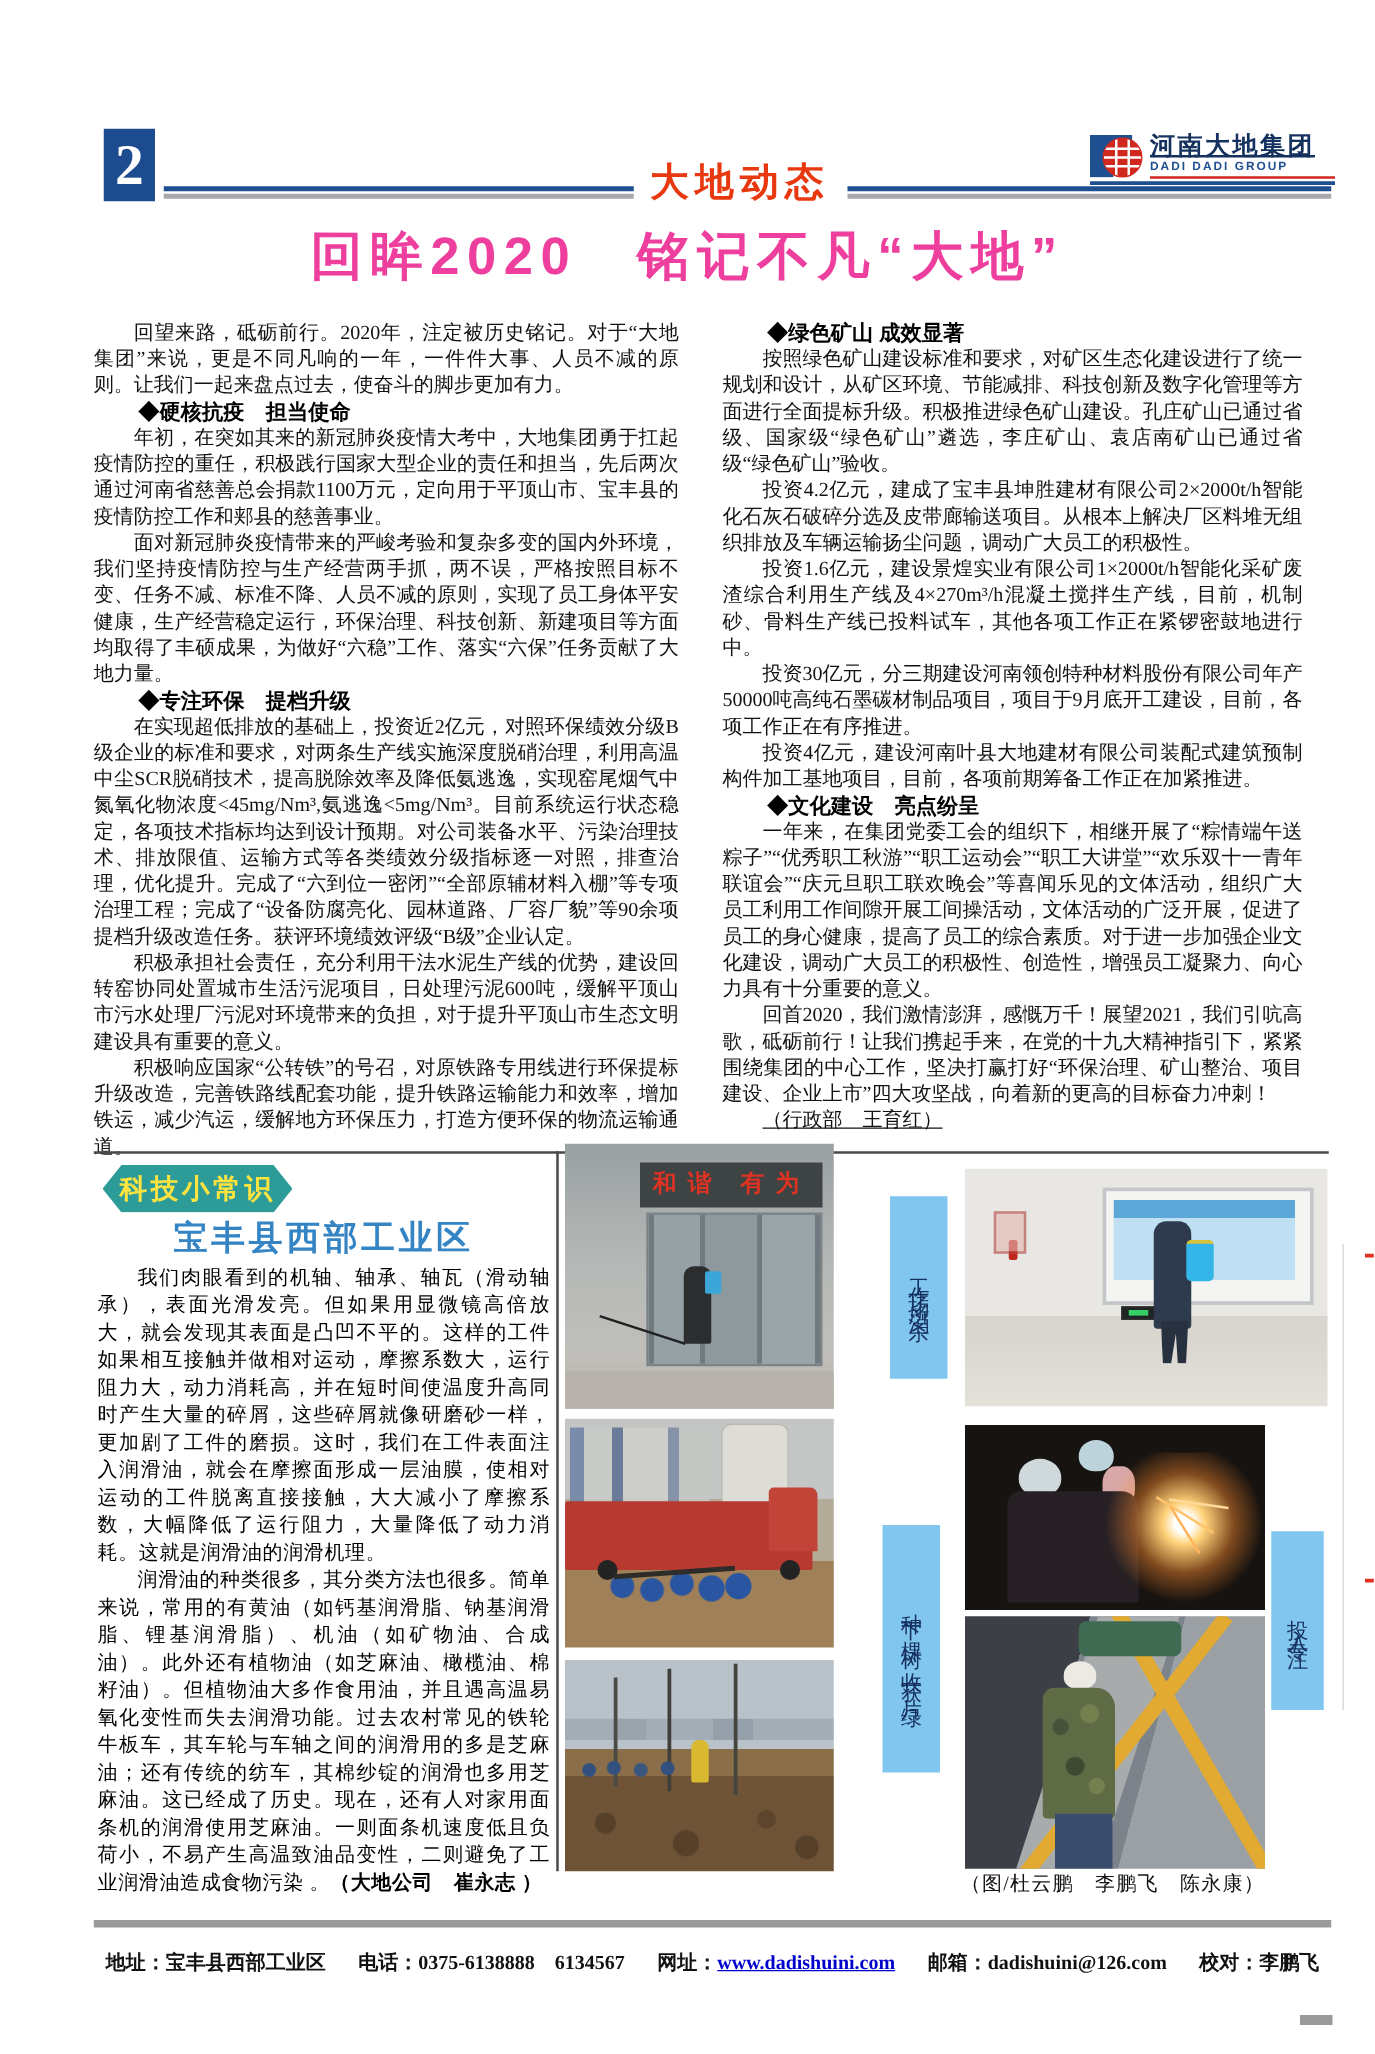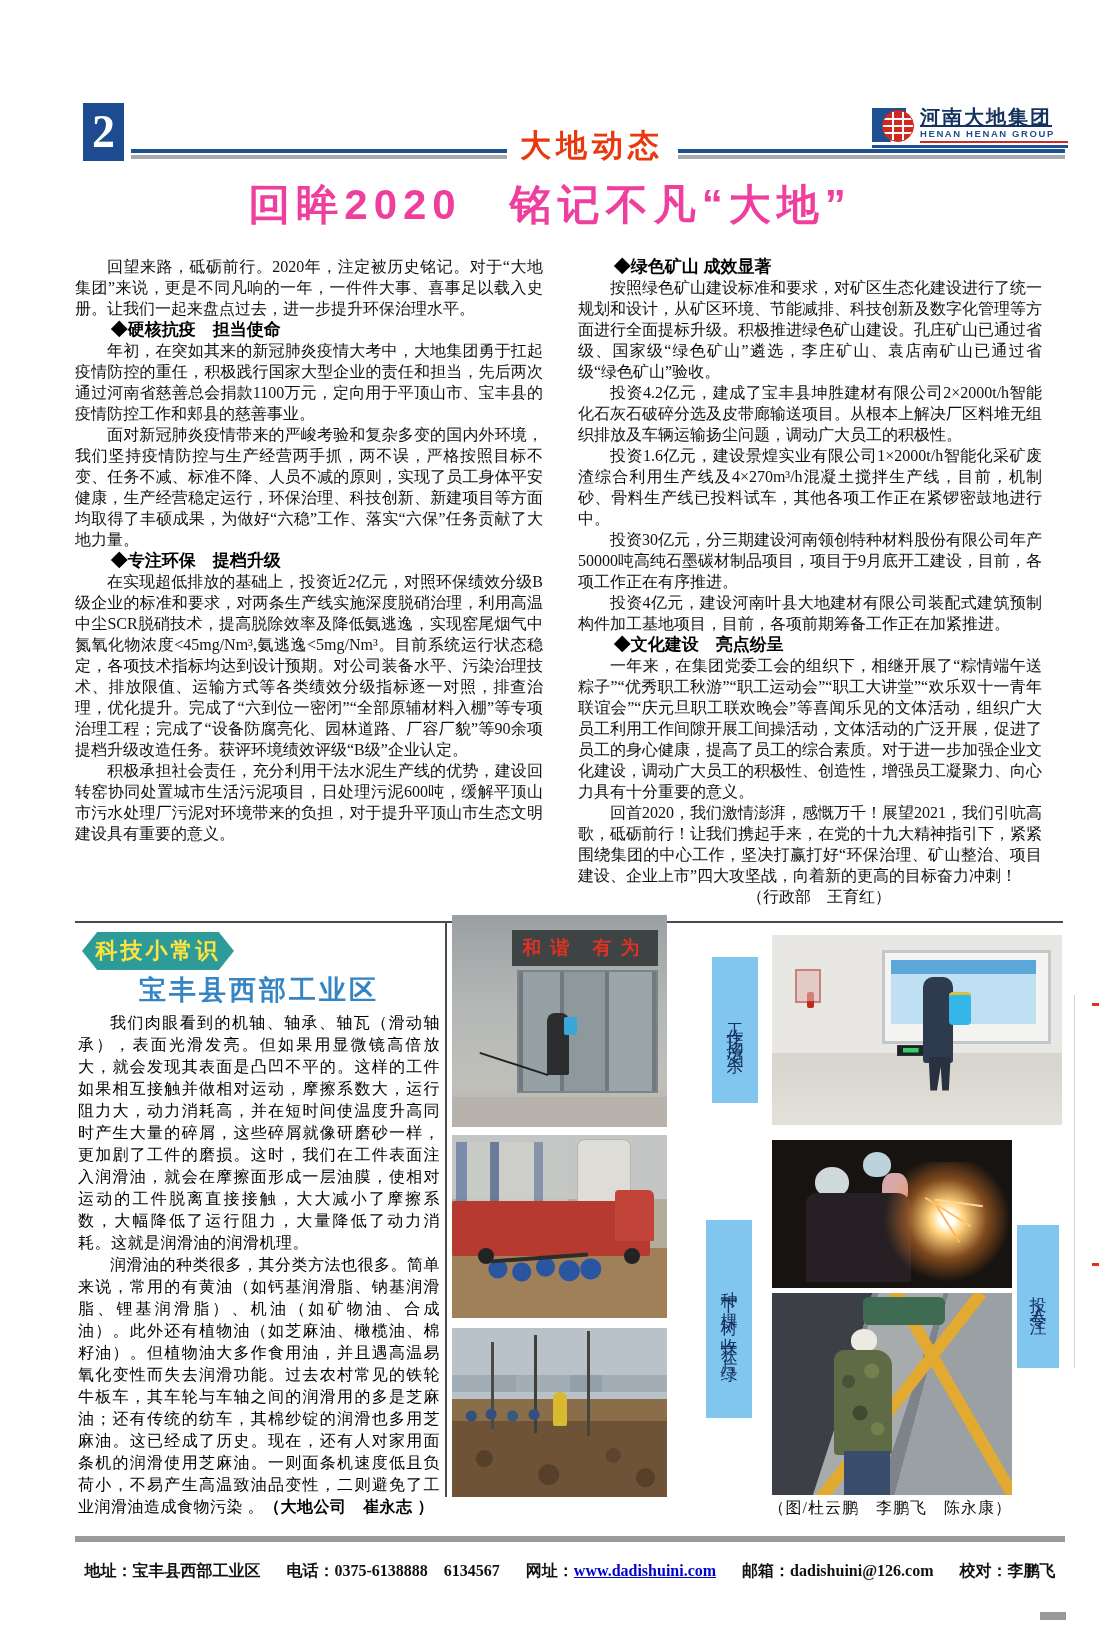--- a/index.html
+++ b/index.html
@@ -31,21 +31,21 @@
         color:#1d4f91;letter-spacing:1.6px;}
   .logo .redbar{position:absolute;left:48px;top:35px;width:148px;height:2px;background:#d0281e;}
   .logo .bluebar{position:absolute;left:0px;top:39px;width:196px;height:3px;background:#1d4f91;}
   .main-title{left:0;top:180px;width:1100px;text-align:center;color:#ee3f9e;
         font:900 42px/1.2 "Liberation Sans",sans-serif;letter-spacing:6px;}
 
   
   .col{text-align:justify;color:#111;}
   .col p{margin:0;text-indent:2em;font:16px/21px "Liberation Serif","DejaVu Serif",serif;}
   .col h3{margin:0;padding-left:2.1em;font:bold 17px/21px "Liberation Sans",sans-serif;color:#000;}
-  .byline{margin:0;text-align:center;padding-right:14px;font:17px/22px "Liberation Serif",serif;}
+  .byline{margin:0;text-align:left;padding-right:14px;font:17px/22px "Liberation Serif",serif;text-decoration:underline;}
 
   .hline{left:75px;top:921px;width:988px;height:1.5px;background:#4a4a4a;}
   .vline{left:445px;top:921px;width:1.5px;height:576px;background:#4a4a4a;}
 
   
   .badge{left:82px;top:932px;width:152px;height:38px;background:#2d9c99;
          clip-path:polygon(10% 0,90% 0,100% 50%,90% 100%,10% 100%,0 50%);
          display:flex;align-items:center;justify-content:center;color:#ffe43f;
          font:bold 22px/1 "Liberation Sans",sans-serif;letter-spacing:3px;}
   .sci-title{left:78px;top:974px;width:362px;text-align:center;color:#3585c5;
@@ -87,34 +87,35 @@
   </div>
   <div class="abs section-title">大地动态</div>
   <div class="abs rule2" style="left:678px;top:149px;width:387px;">
     <div class="b"></div>
       <div class="g"></div>
   </div>
   <div class="abs logo">
     <div class="flag"></div>
     <div class="globe"></div>
     <div class="cn">河南大地集团</div>
-    <div class="en">HENAN HENAN GROUP</div>
+    <div class="en">DADI DADI GROUP</div>
     <div class="redbar"></div>
     <div class="bluebar"></div>
   </div>
   <div class="abs main-title">回眸2020　铭记不凡“大地”</div>
 
   <div class="abs col" style="left:75px;top:256px;width:468px;">
-    <p>回望来路，砥砺前行。2020年，注定被历史铭记。对于“大地集团”来说，更是不同凡响的一年，一件件大事、喜事足以载入史册。让我们一起来盘点过去，进一步提升环保治理水平。</p>
+    <p>回望来路，砥砺前行。2020年，注定被历史铭记。对于“大地集团”来说，更是不同凡响的一年，一件件大事、人员不减的原则。让我们一起来盘点过去，使奋斗的脚步更加有力。</p>
     <h3>◆硬核抗疫　担当使命</h3>
     <p>年初，在突如其来的新冠肺炎疫情大考中，大地集团勇于扛起疫情防控的重任，积极践行国家大型企业的责任和担当，先后两次通过河南省慈善总会捐款1100万元，定向用于平顶山市、宝丰县的疫情防控工作和郏县的慈善事业。</p>
     <p>面对新冠肺炎疫情带来的严峻考验和复杂多变的国内外环境，我们坚持疫情防控与生产经营两手抓，两不误，严格按照目标不变、任务不减、标准不降、人员不减的原则，实现了员工身体平安健康，生产经营稳定运行，环保治理、科技创新、新建项目等方面均取得了丰硕成果，为做好“六稳”工作、落实“六保”任务贡献了大地力量。</p>
     <h3>◆专注环保　提档升级</h3>
     <p>在实现超低排放的基础上，投资近2亿元，对照环保绩效分级B级企业的标准和要求，对两条生产线实施深度脱硝治理，利用高温中尘SCR脱硝技术，提高脱除效率及降低氨逃逸，实现窑尾烟气中氮氧化物浓度&lt;45mg/Nm³,氨逃逸&lt;5mg/Nm³。目前系统运行状态稳定，各项技术指标均达到设计预期。对公司装备水平、污染治理技术、排放限值、运输方式等各类绩效分级指标逐一对照，排查治理，优化提升。完成了“六到位一密闭”“全部原辅材料入棚”等专项治理工程；完成了“设备防腐亮化、园林道路、厂容厂貌”等90余项提档升级改造任务。获评环境绩效评级“B级”企业认定。</p>
     <p>积极承担社会责任，充分利用干法水泥生产线的优势，建设回转窑协同处置城市生活污泥项目，日处理污泥600吨，缓解平顶山市污水处理厂污泥对环境带来的负担，对于提升平顶山市生态文明建设具有重要的意义。</p>
+    <p>积极响应国家“公转铁”的号召，对原铁路专用线进行环保提标升级改造，完善铁路线配套功能，提升铁路运输能力和效率，增加铁运，减少汽运，缓解地方环保压力，打造方便环保的物流运输通道。</p>
   </div>
 
   <div class="abs col" style="left:578px;top:256px;width:464px;">
     <h3>◆绿色矿山 成效显著</h3>
     <p>按照绿色矿山建设标准和要求，对矿区生态化建设进行了统一规划和设计，从矿区环境、节能减排、科技创新及数字化管理等方面进行全面提标升级。积极推进绿色矿山建设。孔庄矿山已通过省级、国家级“绿色矿山”遴选，李庄矿山、袁店南矿山已通过省级“绿色矿山”验收。</p>
     <p>投资4.2亿元，建成了宝丰县坤胜建材有限公司2×2000t/h智能化石灰石破碎分选及皮带廊输送项目。从根本上解决厂区料堆无组织排放及车辆运输扬尘问题，调动广大员工的积极性。</p>
     <p>投资1.6亿元，建设景煌实业有限公司1×2000t/h智能化采矿废渣综合利用生产线及4×270m³/h混凝土搅拌生产线，目前，机制砂、骨料生产线已投料试车，其他各项工作正在紧锣密鼓地进行中。</p>
     <p>投资30亿元，分三期建设河南领创特种材料股份有限公司年产50000吨高纯石墨碳材制品项目，项目于9月底开工建设，目前，各项工作正在有序推进。</p>
     <p>投资4亿元，建设河南叶县大地建材有限公司装配式建筑预制构件加工基地项目，目前，各项前期筹备工作正在加紧推进。</p>
     <h3>◆文化建设　亮点纷呈</h3>

